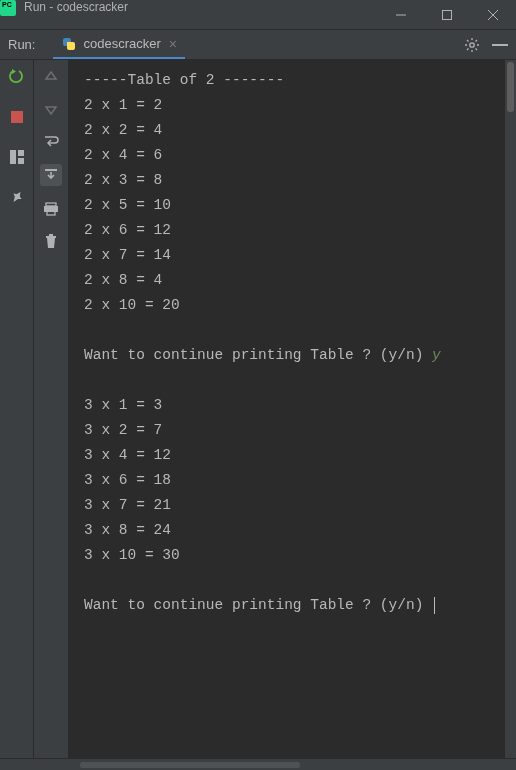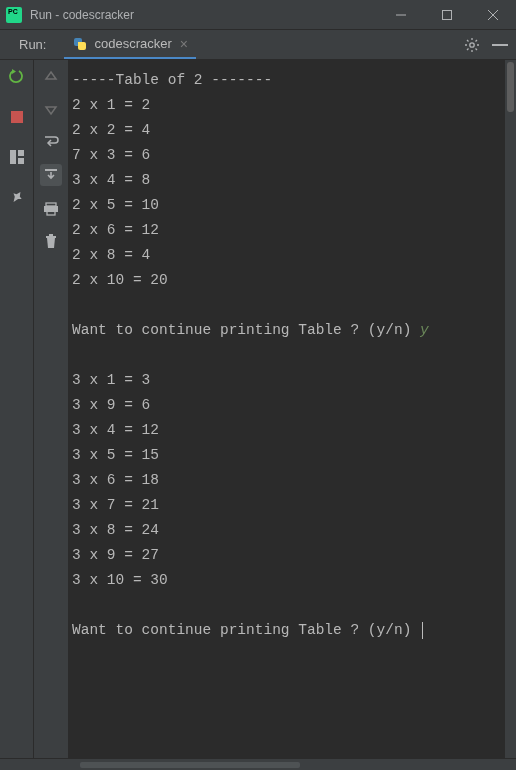--- a/index.html
+++ b/index.html
@@ -8,22 +8,20 @@
     height: 770px;
     background: #3c3f41;
     font-family: "Segoe UI", Arial, sans-serif;
     overflow: hidden;
     color: #bbbbbb;
   }
   .title-bar {
     height: 30px;
     background: #3c3f41;
     display: flex;
-    align-items: center;
-    padding-left: 6px;
     border-bottom: 1px solid #2b2b2b;
   }
   .title-icon {
     width: 16px;
     height: 16px;
     background: #21d789;
     border-radius: 2px;
     display: flex;
     align-items: center;
     justify-content: center;
@@ -57,21 +55,21 @@
     justify-content: center;
     color: #afb1b3;
   }
   .win-btn svg { stroke: #afb1b3; }
   .tab-bar {
     height: 30px;
     background: #3c3f41;
     display: flex;
     align-items: center;
     border-bottom: 1px solid #2b2b2b;
-    padding-left: 19px;
+    padding-left: 8px;
   }
   .run-label {
     color: #bbbbbb;
     font-size: 13px;
     margin-right: 18px;
   }
   .tab {
     display: flex;
     align-items: center;
     height: 100%;
@@ -157,21 +155,21 @@
   .g-icon.sel {
     background: #4e5254;
     border-radius: 3px;
     padding: 2px;
     width: 22px;
     height: 22px;
   }
   .console {
     flex: 1;
     background: #2b2b2b;
-    padding: 8px 4px;
+    padding: 8px 16px;
     font-family: "Consolas", "Courier New", monospace;
     font-size: 14.5px;
     line-height: 25px;
     color: #b8b8b8;
     overflow: hidden;
     position: relative;
   }
   .console .line { white-space: pre; }
   .input-y { color: #6a8759; font-style: italic; }
   .caret {
@@ -327,37 +325,36 @@
           <path d="M3 5 L4 15 L10 15 L11 5 Z" fill="#afb1b3"></path>
           <rect x="5" y="1" width="4" height="2" fill="#afb1b3"></rect>
         </svg>
     </div>
   </div>
 
   <div class="console">
     <div class="line">-----Table of 2 -------</div>
     <div class="line">2 x 1 = 2</div>
     <div class="line">2 x 2 = 4</div>
-    <div class="line">7 x 3 = 6</div>
-    <div class="line">3 x 4 = 8</div>
+    <div class="line">2 x 4 = 6</div>
+    <div class="line">2 x 3 = 8</div>
     <div class="line">2 x 5 = 10</div>
     <div class="line">2 x 6 = 12</div>
+    <div class="line">2 x 7 = 14</div>
     <div class="line">2 x 8 = 4</div>
     <div class="line">2 x 10 = 20</div>
     <div class="line">&nbsp;</div>
     <div class="line"><span>Want to continue printing Table ? (y/n) </span><span class="input-y">y</span></div>
     <div class="line">&nbsp;</div>
     <div class="line">3 x 1 = 3</div>
-    <div class="line">3 x 9 = 6</div>
+    <div class="line">3 x 2 = 7</div>
     <div class="line">3 x 4 = 12</div>
-    <div class="line">3 x 5 = 15</div>
     <div class="line">3 x 6 = 18</div>
     <div class="line">3 x 7 = 21</div>
     <div class="line">3 x 8 = 24</div>
-    <div class="line">3 x 9 = 27</div>
     <div class="line">3 x 10 = 30</div>
     <div class="line">&nbsp;</div>
     <div class="line"><span>Want to continue printing Table ? (y/n) </span><span class="caret"></span></div>
 
     <div class="scrollbar">
       <div class="scroll-thumb"></div>
     </div>
   </div>
 </div>
 

